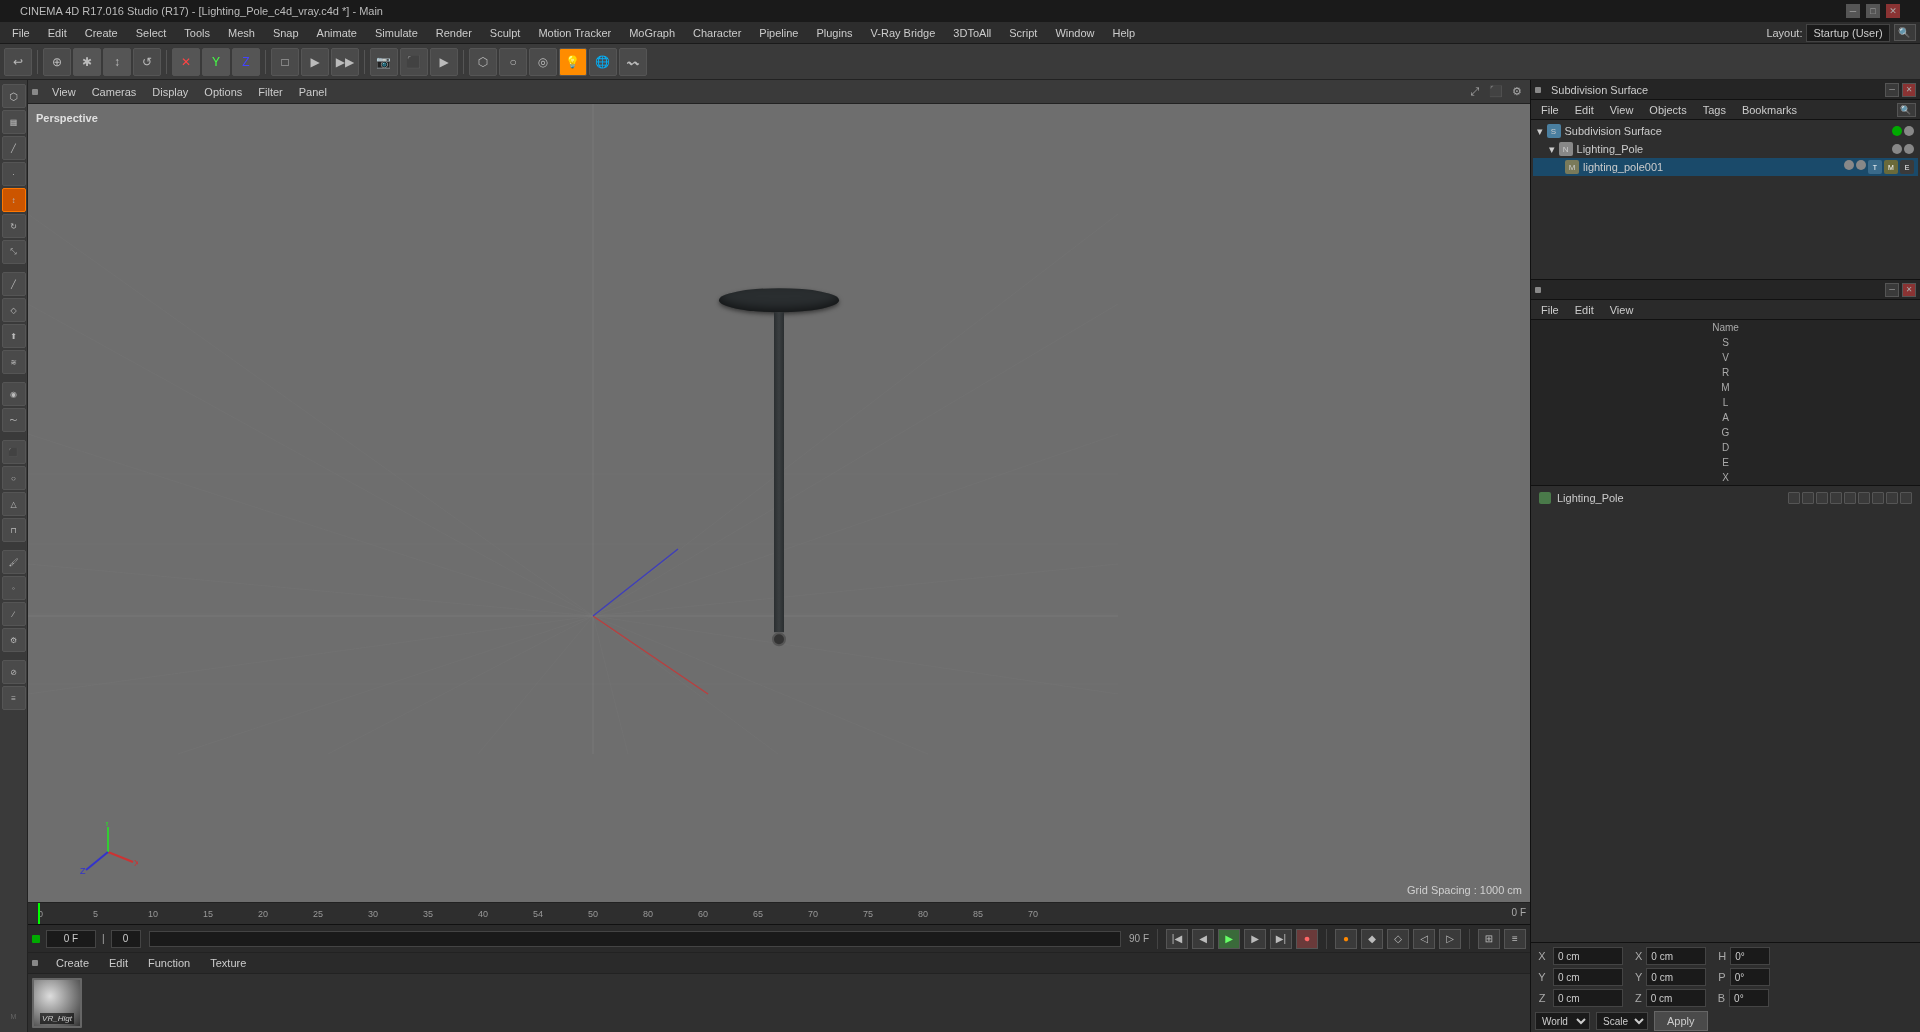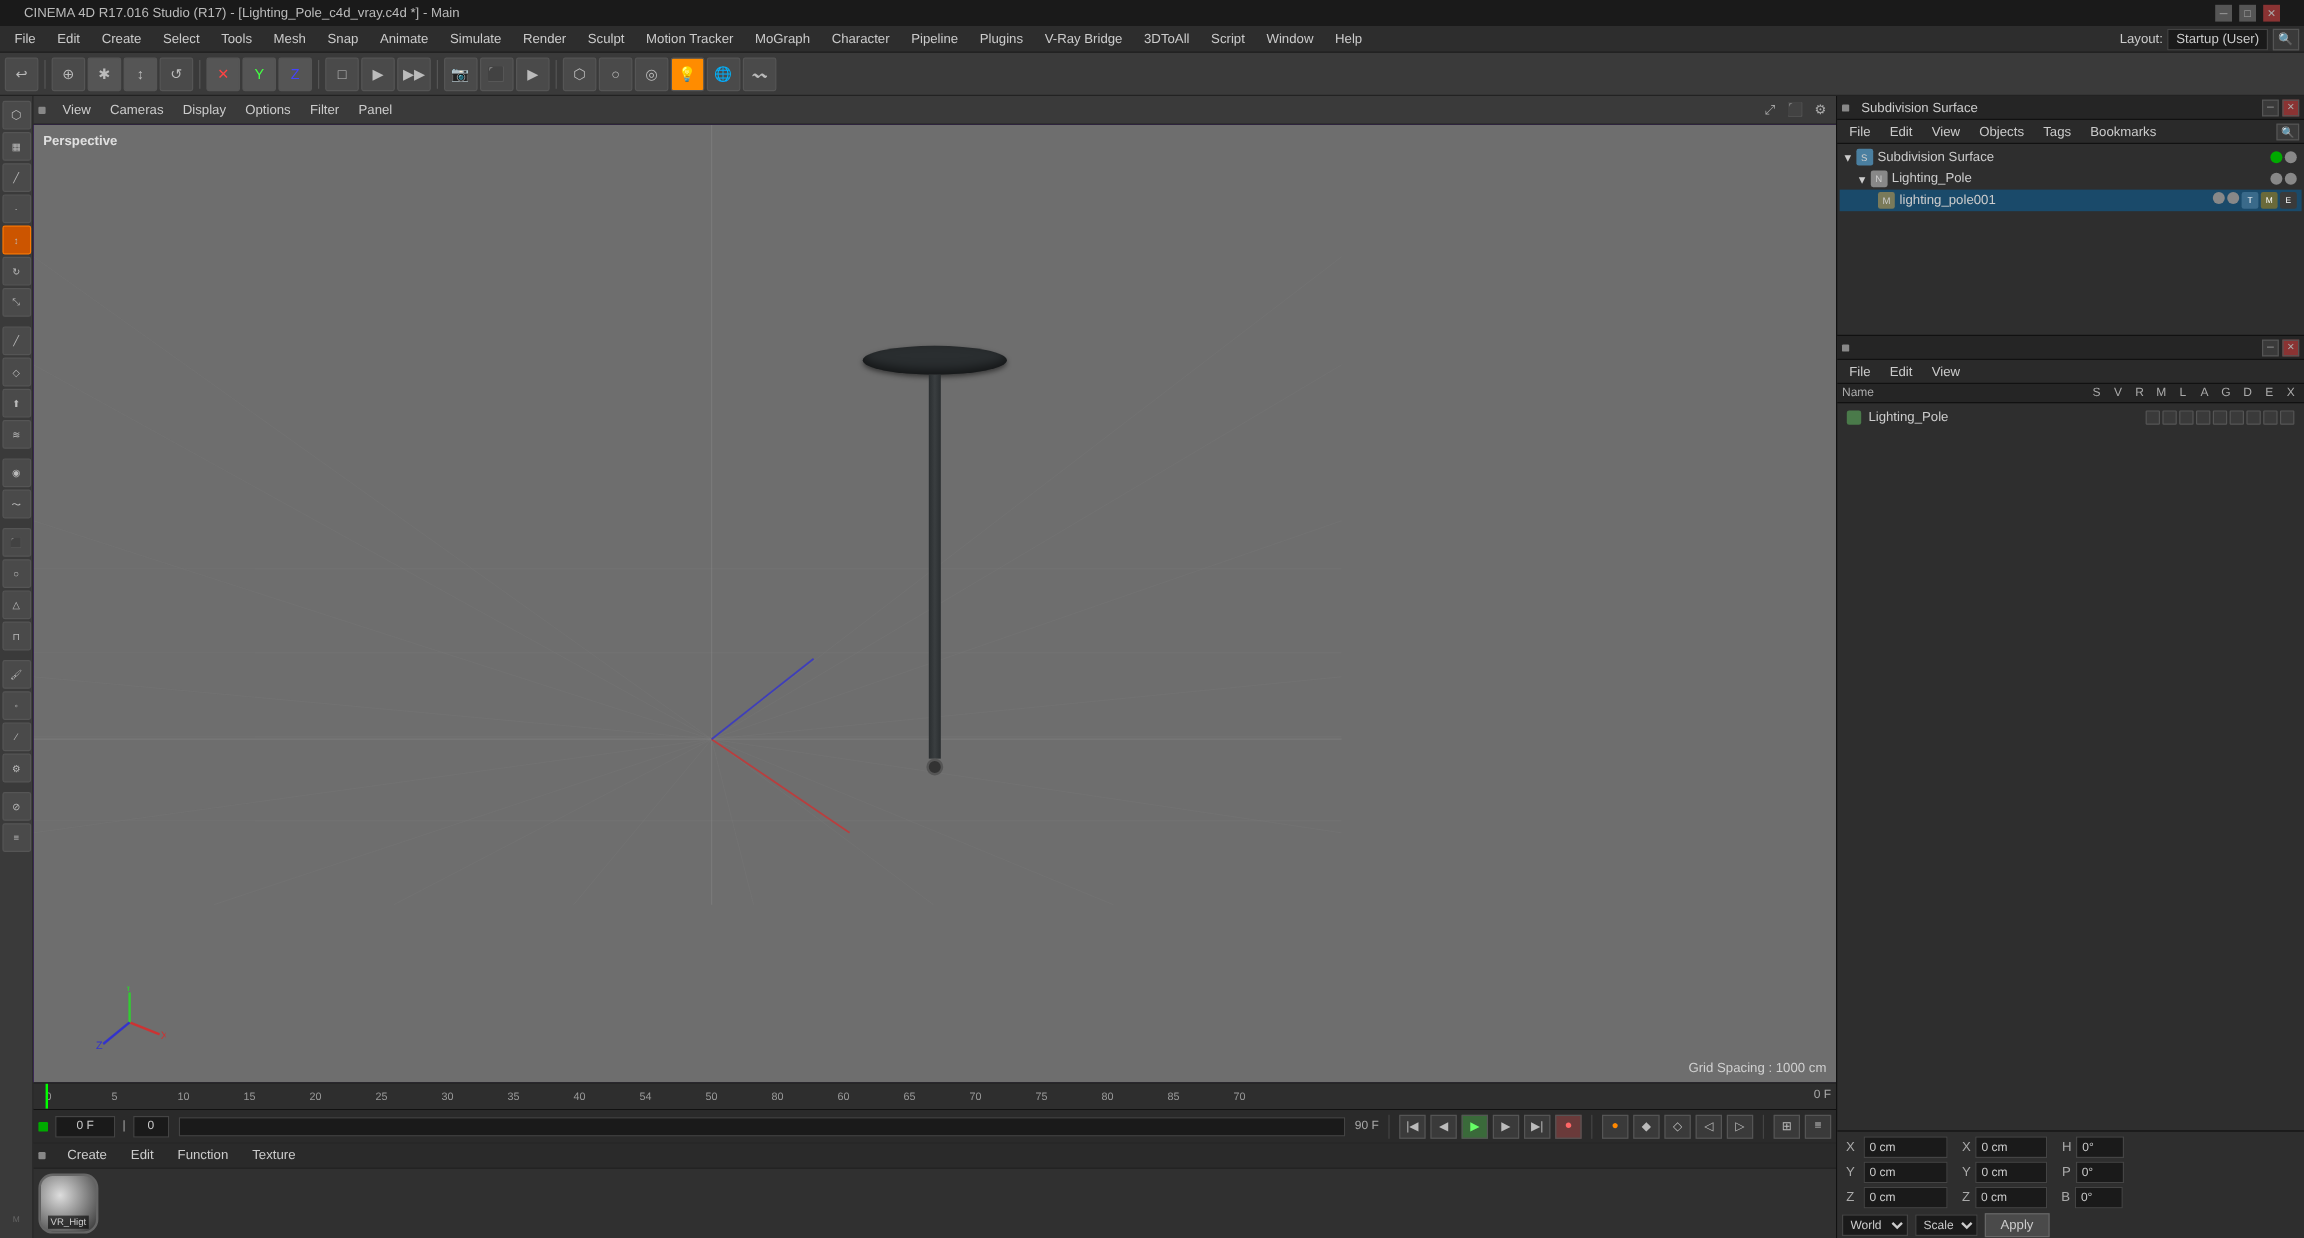--- a/index.html
+++ b/index.html
@@ -270,27 +270,28 @@
     #material-content {
       flex: 1;
       display: flex;
       align-items: center;
       padding: 4px;
       gap: 8px;
     }
     .material-swatch {
       width: 50px; height: 50px;
       border: 2px solid #666;
-      border-radius: 12px;
+      border-radius: 1px;
       background: radial-gradient(circle at 35% 35%, #ddd, #888, #333);
       display: flex;
       flex-direction: column;
       align-items: center;
       justify-content: flex-end;
       padding-bottom: 2px;
+      font-style: italic;
     }
     .material-label {
       font-size: 8px;
       color: #ccc;
       background: rgba(0,0,0,0.6);
       padding: 1px 2px;
     }
 
     
     #status-bar {
@@ -805,21 +806,21 @@
           <button style="width:14px;height:14px;background:#3a3a3a;border:1px solid #555;color:#aaa;font-size:8px;cursor:pointer;">─</button>
           <button style="width:14px;height:14px;background:#8a3333;border:1px solid #555;color:#aaa;font-size:8px;cursor:pointer;">✕</button>
         </div>
       </div>
       <div id="mat-manager-menubar">
         <span class="om-menu">File</span>
         <span class="om-menu">Edit</span>
         <span class="om-menu">View</span>
       </div>
 
-      <div style="display:flex; align-items:center; padding:2px 4px; background:#252525; border-bottom:1px solid #111; font-size:10px; color:#aaa; gap:4px;">
+      <div style="display:flex; align-items:center; padding:2px 4px; background:#252525; border-bottom:1px solid #111; font-size:10px; color:#aaa; gap:4px;flex-direction:column;">
         <span style="flex:1;">Name</span>
         <span style="width:14px; text-align:center;">S</span>
         <span style="width:14px; text-align:center;">V</span>
         <span style="width:14px; text-align:center;">R</span>
         <span style="width:14px; text-align:center;">M</span>
         <span style="width:14px; text-align:center;">L</span>
         <span style="width:14px; text-align:center;">A</span>
         <span style="width:14px; text-align:center;">G</span>
         <span style="width:14px; text-align:center;">D</span>
         <span style="width:14px; text-align:center;">E</span>

